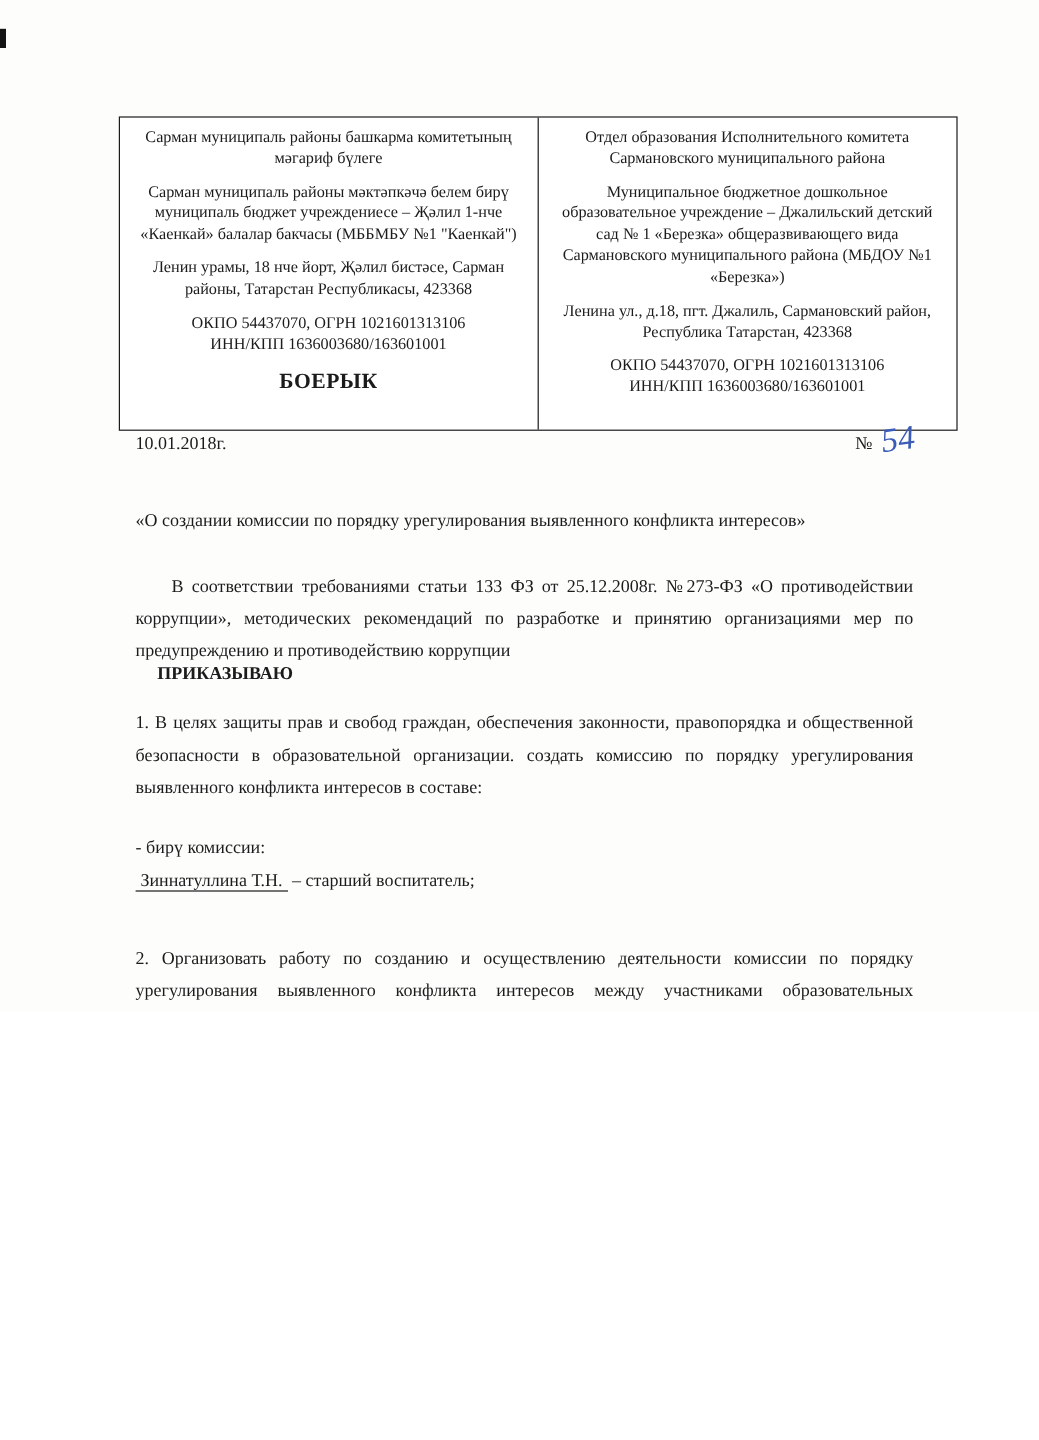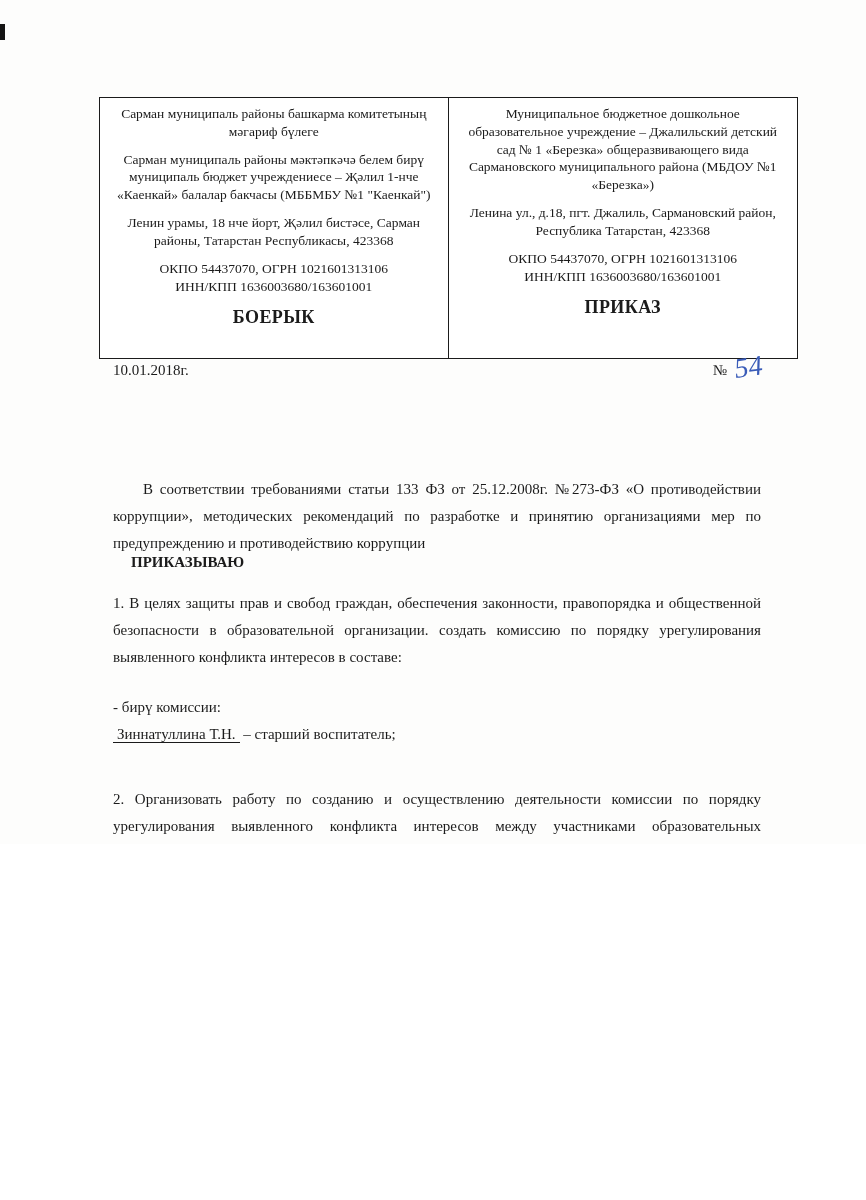--- a/index.html
+++ b/index.html
@@ -44,36 +44,37 @@
   <div class="header-table">
     <div class="hcell left">
       <p class="hp">Сарман муниципаль районы башкарма комитетының мәгариф бүлеге</p>
       <p class="hp">Сарман муниципаль районы мәктәпкәчә белем бирү муниципаль бюджет учреждениесе – Җәлил 1-нче «Каенкай» балалар бакчасы (МББМБУ №1 "Каенкай")</p>
       <p class="hp">Ленин урамы, 18 нче йорт, Җәлил бистәсе, Сарман районы, Татарстан Республикасы, 423368</p>
       <p class="hp tight">ОКПО 54437070, ОГРН 1021601313106</p>
       <p class="hp tight">ИНН/КПП 1636003680/163601001</p>
       <p class="doc-type">БОЕРЫК</p>
     </div>
     <div class="hcell">
+      <p class="hp">Отдел образования Исполнительного комитета Сармановского муниципального района</p>
       <p class="hp">Муниципальное бюджетное дошкольное образовательное учреждение – Джалильский детский сад № 1 «Березка» общеразвивающего вида Сармановского муниципального района (МБДОУ №1 «Березка»)</p>
       <p class="hp">Ленина ул., д.18, пгт. Джалиль, Сармановский район, Республика Татарстан, 423368</p>
       <p class="hp tight">ОКПО 54437070, ОГРН 1021601313106</p>
       <p class="hp tight">ИНН/КПП 1636003680/163601001</p>
-      <p class="doc-type">ПРИКАЗ</p>
     </div>
   </div>
 
   <div class="abs daterow">
     <span class="bt">10.01.2018г.</span>
     <span class="numgrp">
       <span class="bt">№</span>
       <span class="hand">54</span>
     </span>
   </div>
 
+  <div class="abs bt w" style="left:113px;top:421px">«О создании комиссии по порядку урегулирования выявленного конфликта интересов»</div>
 
   <div class="abs bt w just indent" style="left:113px;top:476px">В соответствии требованиями статьи 133 ФЗ от 25.12.2008г. №273-ФЗ «О противодействии коррупции», методических рекомендаций по разработке и принятию организациями мер по предупреждению и противодействию коррупции</div>
 
   <div class="abs bt b" style="left:131px;top:549px">ПРИКАЗЫВАЮ</div>
 
   <div class="abs bt w just" style="left:113px;top:590px">1. В целях защиты прав и свобод граждан, обеспечения законности, правопорядка и общественной безопасности в образовательной организации. создать комиссию по порядку урегулирования выявленного конфликта интересов в составе:</div>
 
 
   <div class="abs bt" style="left:113px;top:694px">- бирү комиссии:</div>
 

